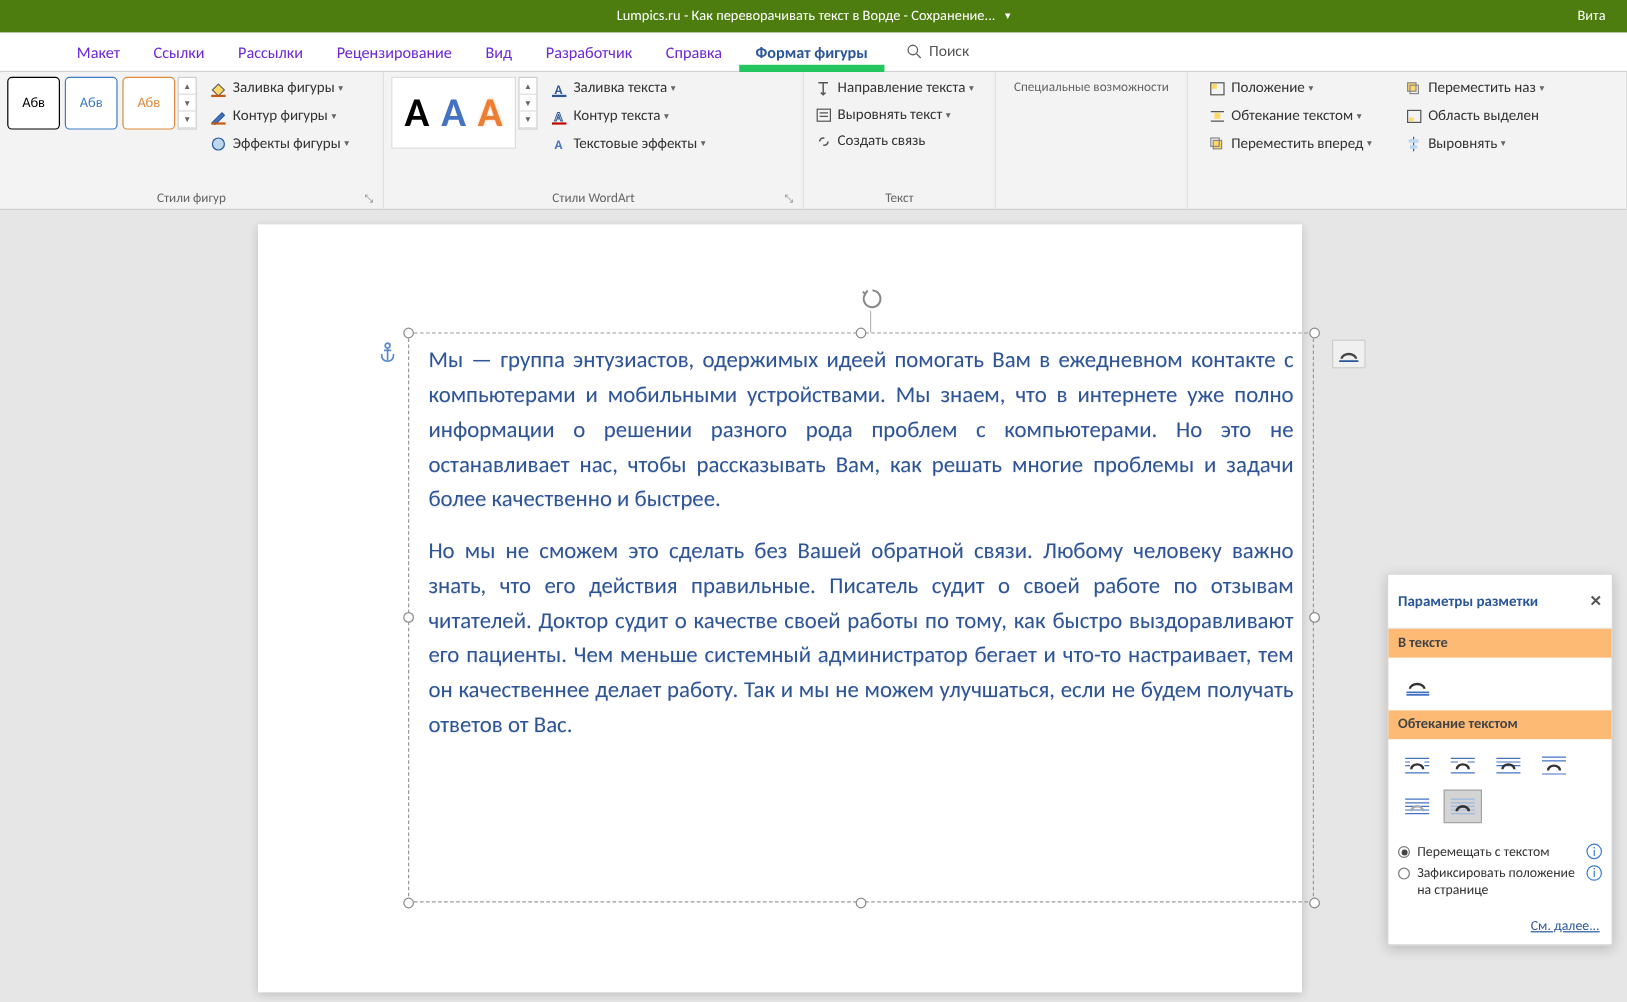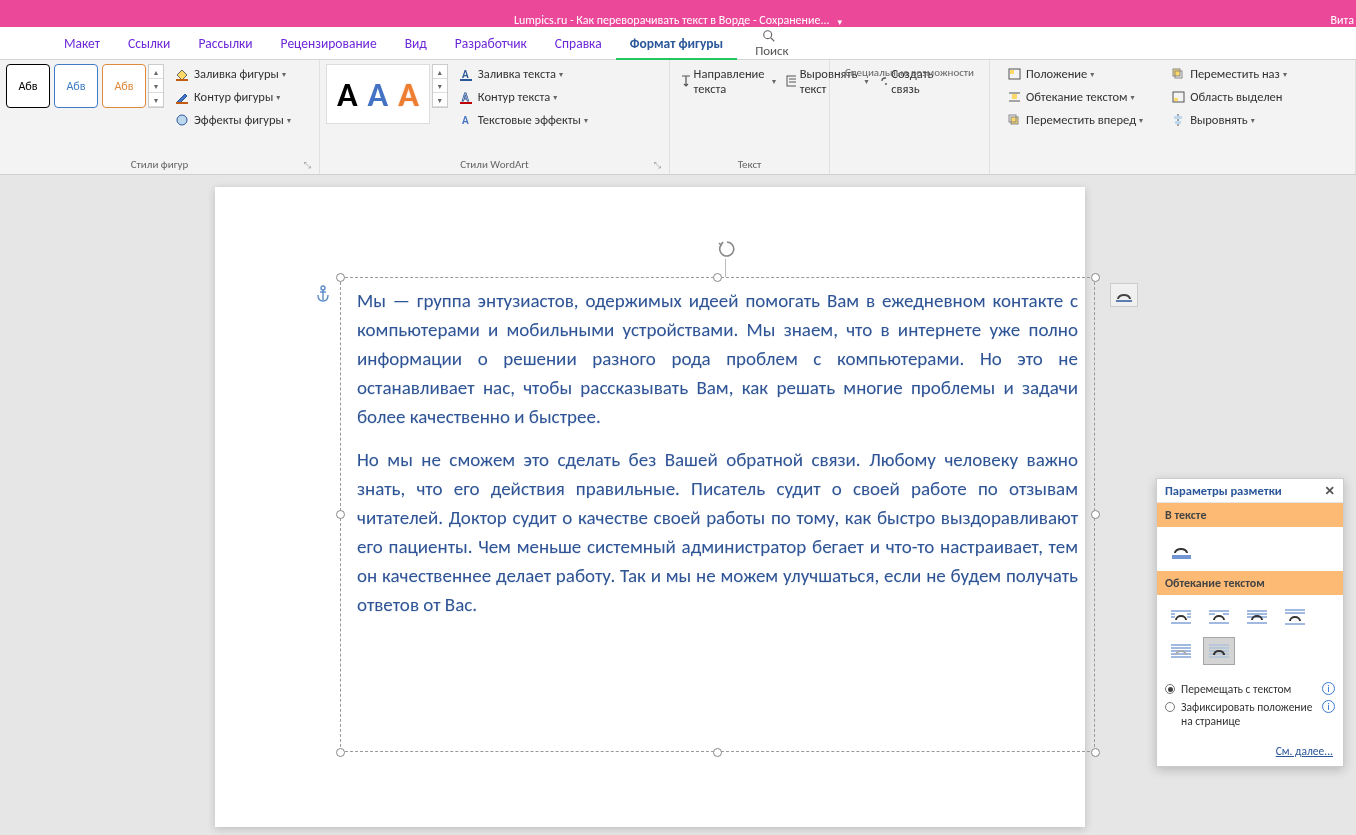--- a/index.html
+++ b/index.html
@@ -1,23 +1,23 @@
 <!DOCTYPE html>
 <html><head>
 <meta charset="utf-8">
 <style>
 * { box-sizing: border-box; margin: 0; padding: 0; }
 body { font-family: "Segoe UI", Calibri, sans-serif; background: #fff; overflow: hidden; width: 1356px; height: 835px; }
-.titlebar { background: #ec4899; color: #fff; height: 27px; display: flex; align-items: flex-end; justify-content: center; font-size: 12px; position: relative; }
-.titlebar .user { position: absolute; right: 2px; font-size: 12px; }
+.titlebar { background: #4d7c0f; color: #fff; height: 27px; display: flex; align-items: center; justify-content: center; font-size: 12px; position: relative; }
+.titlebar .user { position: absolute; right: 18px; font-size: 12px; }
 .dropdown-caret { font-size: 9px; margin-left: 8px; }
 .ribbon-tabs { background: #fff; border-bottom: 1px solid #d4d4d4; height: 33px; display: flex; align-items: center; padding-left: 50px; gap: 0; }
 .ribbon-tabs .tab { padding: 0 14px; font-size: 13.5px; color: #6d28d9; cursor: pointer; height: 33px; line-height: 33px; }
-.ribbon-tabs .tab.active { color: #2b579a; font-weight: 600; border-bottom: 2px solid #22c55e; background: #fff; }
-.ribbon-tabs .search { display: flex; align-items: center; margin-left: 18px; color: #555; font-size: 13px; flex-direction: column; }
+.ribbon-tabs .tab.active { color: #2b579a; font-weight: 600; border-bottom: 6px solid #22c55e; background: #fff; }
+.ribbon-tabs .search { display: flex; align-items: center; margin-left: 18px; color: #555; font-size: 13px; }
 .ribbon-tabs .search svg { margin-right: 5px; }
 .ribbon { background: #f3f3f3; border-bottom: 1px solid #d0d0d0; height: 115px; display: flex; }
 .ribbon-group { border-right: 1px solid #e0e0e0; display: flex; flex-direction: column; padding: 4px 6px 0; position: relative; }
 .ribbon-group-body { flex: 1; display: flex; align-items: flex-start; }
 .ribbon-group-label { font-size: 11px; color: #666; text-align: center; padding: 2px 0 3px; position: relative; }
 .ribbon-group-label .dlg { position: absolute; right: 2px; bottom: 3px; font-size: 9px; color: #888; cursor: pointer; }
 .shape-styles { display: flex; gap: 4px; }
 .shape-box { width: 44px; height: 44px; border: 1px solid #000; border-radius: 4px; display: flex; align-items: center; justify-content: center; font-size: 12px; cursor: pointer; background: #fff; }
 .shape-box.blue { border-color: #3f7cc4; color: #3f7cc4; }
 .shape-box.orange { border-color: #e08a3c; color: #e08a3c; }
@@ -25,36 +25,36 @@
 .side-arrows div { width: 14px; height: 14px; font-size: 8px; text-align: center; cursor: pointer; color: #666; border-bottom: 1px solid #ddd; line-height: 14px; }
 .shape-cmds { margin-left: 8px; display: flex; flex-direction: column; gap: 4px; }
 .shape-cmd { display: flex; align-items: center; font-size: 12.5px; color: #333; cursor: pointer; padding: 2px 3px; }
 .shape-cmd svg { margin-right: 4px; }
 .caret { font-size: 8px; margin-left: 3px; color: #666; }
 .wordart-row { display: flex; gap: 10px; border: 1px solid #ddd; background: #fff; padding: 6px 10px; height: 60px; align-items: center; }
 .wordart-A { font-size: 34px; font-weight: bold; font-family: Calibri; }
 .waA1 { color: #000; }
 .waA2 { color: #4472c4; }
 .waA3 { color: #ed7d31; text-shadow: 0 0 2px rgba(237,125,49,.5); }
-.text-cmds { display: flex; flex-direction: row; gap: 3px; }
+.text-cmds { display: flex; flex-direction: column; gap: 3px; }
 .big-btn { display: flex; flex-direction: column; align-items: center; width: 90px; cursor: pointer; }
 .big-btn svg { margin-bottom: 4px; }
 .big-btn span { font-size: 12px; text-align: center; line-height: 14px; }
 .arrange-cols { display: flex; gap: 14px; }
 .canvas-area { background: #e6e6e6; height: 660px; position: relative; overflow: hidden; }
 .page { position: absolute; left: 215px; top: 12px; width: 870px; height: 640px; background: #fff; box-shadow: 0 2px 8px rgba(0,0,0,.18); }
 .textbox { position: absolute; left: 125px; top: 90px; width: 755px; height: 475px; border: 1px dashed #999; padding: 8px 16px; }
 .textbox p { color: #2f5496; font-size: 19px; line-height: 29px; text-align: justify; font-family: Calibri, sans-serif; margin-bottom: 14px; text-shadow: 0 1px 1px rgba(80,120,170,.15); }
 .sel-handle { position: absolute; width: 9px; height: 9px; background: #fff; border: 1px solid #888; border-radius: 50%; }
 .anchor-icon { position: absolute; left: 100px; top: 98px; color: #6b8fc0; }
 .rotate-handle { position: absolute; left: 502px; top: 52px; width: 20px; height: 20px; color: #888; }
 .rotate-line { position: absolute; left: 510px; top: 72px; width: 1px; height: 18px; background: #bbb; }
 .layout-btn { position: absolute; left: 895px; top: 96px; width: 28px; height: 24px; background: #f0f0f0; border: 1px solid #ccc; display: flex; align-items: center; justify-content: center; cursor: pointer; }
 .layout-pane { position: absolute; right: 12px; top: 303px; width: 188px; background: #fff; border: 1px solid #ccc; box-shadow: 0 3px 10px rgba(0,0,0,.2); font-size: 12px; }
-.layout-pane-hdr { background: #fff; color: #2b579a; font-size: 12.5px; font-weight: 600; padding: 4px 8px; display: flex; justify-content: space-between; align-items: center; border-bottom: 1px solid #e5e5e5; }
+.layout-pane-hdr { background: #fff; color: #2b579a; font-size: 12.5px; font-weight: 600; padding: 14px 8px; display: flex; justify-content: space-between; align-items: center; border-bottom: 1px solid #e5e5e5; }
 .layout-section { background: #fdba74; font-size: 12px; font-weight: 600; color: #444; padding: 5px 8px; }
 .layout-opts { display: flex; flex-wrap: wrap; gap: 6px; padding: 8px; }
 .layout-opt { width: 32px; height: 28px; border: 1px solid transparent; display: flex; align-items: center; justify-content: center; cursor: pointer; }
 .layout-opt.selected { background: #d4d4d4; border: 1px solid #a5a5a5; }
 .radio-group { padding: 5px 8px 8px; }
 .radio-row { display: flex; align-items: flex-start; font-size: 11.5px; color: #333; margin: 4px 0; gap: 6px; }
 .radio-row .dot { width: 10px; height: 10px; border: 1px solid #777; border-radius: 50%; margin-top: 2px; flex-shrink: 0; }
 .radio-row.checked .dot::after { content: ""; display: block; width: 5px; height: 5px; background: #444; border-radius: 50%; margin: 1.5px auto; }
 .radio-row .info { margin-left: auto; color: #3b7bd1; font-size: 11px; border: 1px solid #3b7bd1; border-radius: 50%; width: 13px; height: 13px; text-align: center; line-height: 12px; flex-shrink: 0; }
 .see-more { color: #2b579a; font-size: 11.5px; text-decoration: underline; text-align: right; padding: 4px 10px 8px; cursor: pointer; }

